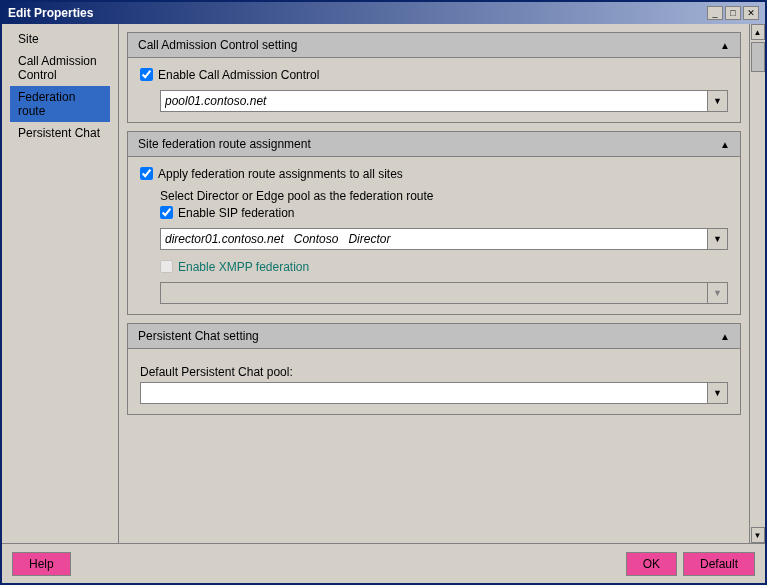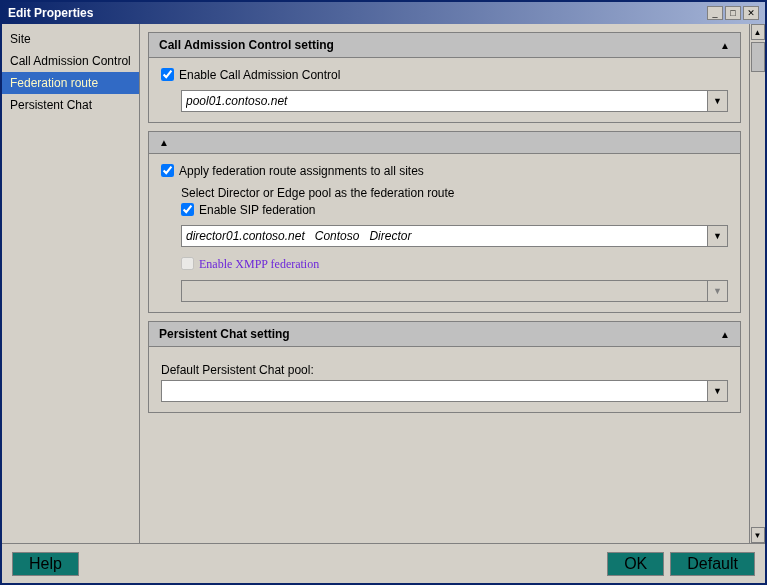--- a/index.html
+++ b/index.html
@@ -54,50 +54,50 @@
       color: black;
     }
 
     .main-content {
       display: flex;
       flex: 1;
       overflow: hidden;
     }
 
     .sidebar {
-      width: 138px;
+      width: 117px;
       background: #d4d0c8;
       border-right: 1px solid #808080;
-      padding: 4px 0;
+      padding: 4px 8px;
     }
 
     .sidebar-item {
       padding: 4px 8px;
       cursor: pointer;
       color: #000;
     }
 
     .sidebar-item.active {
       background: #316ac5;
-      color: #fef9c3;
+      color: #000000;
     }
 
     .section {
       margin: 8px;
       background: #d4d0c8;
     }
 
     .section-header {
       background: #c0c0c0;
       border: 1px solid #808080;
       padding: 5px 10px;
       display: flex;
       align-items: center;
       justify-content: space-between;
-      font-weight: bold;
+      font-weight: normal;
       font-size: 12px;
       margin-bottom: 0;
     }
 
     .section-header-arrow {
       font-size: 10px;
     }
 
     .section-body {
       border: 1px solid #808080;
@@ -116,22 +116,21 @@
       width: 13px;
       height: 13px;
     }
 
     .label-text {
       font-size: 12px;
       color: #000;
     }
 
     .label-text.disabled {
-      color: #6d28d9;
-      font-family: Liberation Serif, serif;
+      color: #0f766e;
     }
 
     .field-label {
       font-size: 12px;
       margin-bottom: 3px;
       margin-top: 6px;
       color: #000;
     }
 
     .dropdown-container {
@@ -182,23 +181,23 @@
       border-top: 1px solid #808080;
       display: flex;
       align-items: center;
       justify-content: space-between;
       padding: 0 10px;
     }
 
     .btn {
       height: 24px;
       padding: 0 16px;
-      background: #0f766e;
-      border: 1px solid #808080;
-      font-size: 16px;
+      background: #ec4899;
+      border: 1px solid #808080;
+      font-size: 12px;
       cursor: pointer;
       display: flex;
       align-items: center;
       justify-content: center;
     }
 
     .btn-group {
       display: flex;
       gap: 6px;
       border-radius: 11px;
@@ -292,20 +291,21 @@
               <div class="dropdown-container">
                 <input class="dropdown-input" type="text" value="pool01.contoso.net" style="">
                 <div class="dropdown-btn">▼</div>
               </div>
             </div>
           </div>
         </div>
 
         <div class="section">
           <div class="section-header">
+            <span>Site federation route assignment</span>
             <span class="section-header-arrow">▲</span>
           </div>
           <div class="section-body">
             <div class="checkbox-row">
               <input type="checkbox" checked="" style="">
               <span class="label-text">Apply federation route assignments to all sites</span>
             </div>
             <div class="indent-1">
               <div class="field-label">Select Director or Edge pool as the federation route</div>
               <div class="checkbox-row">

